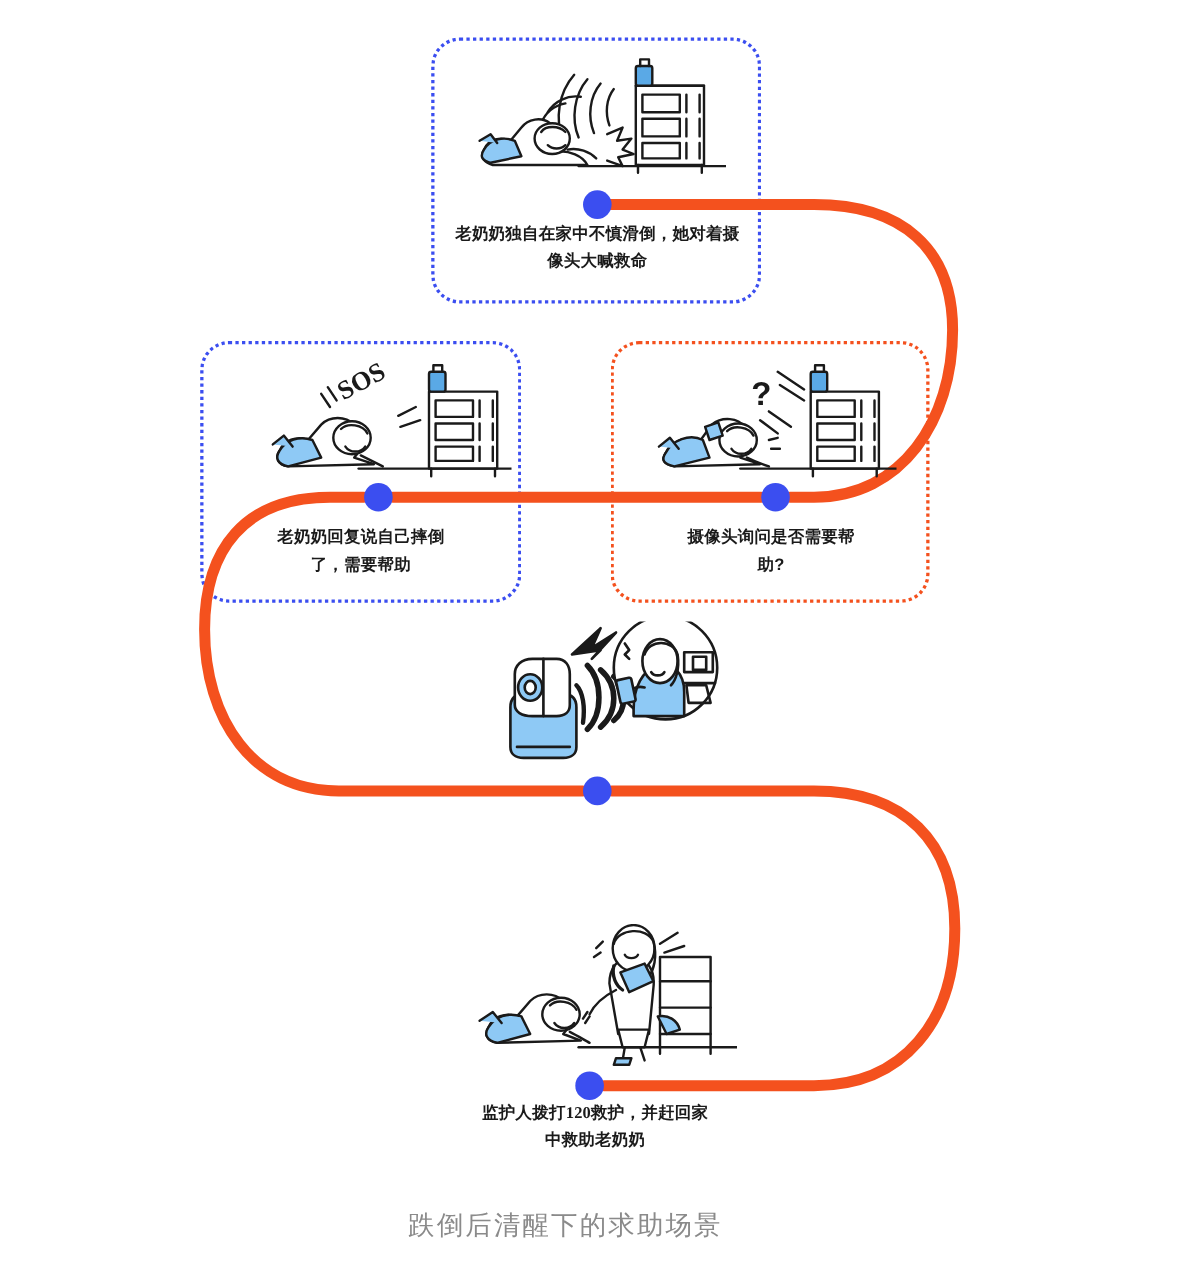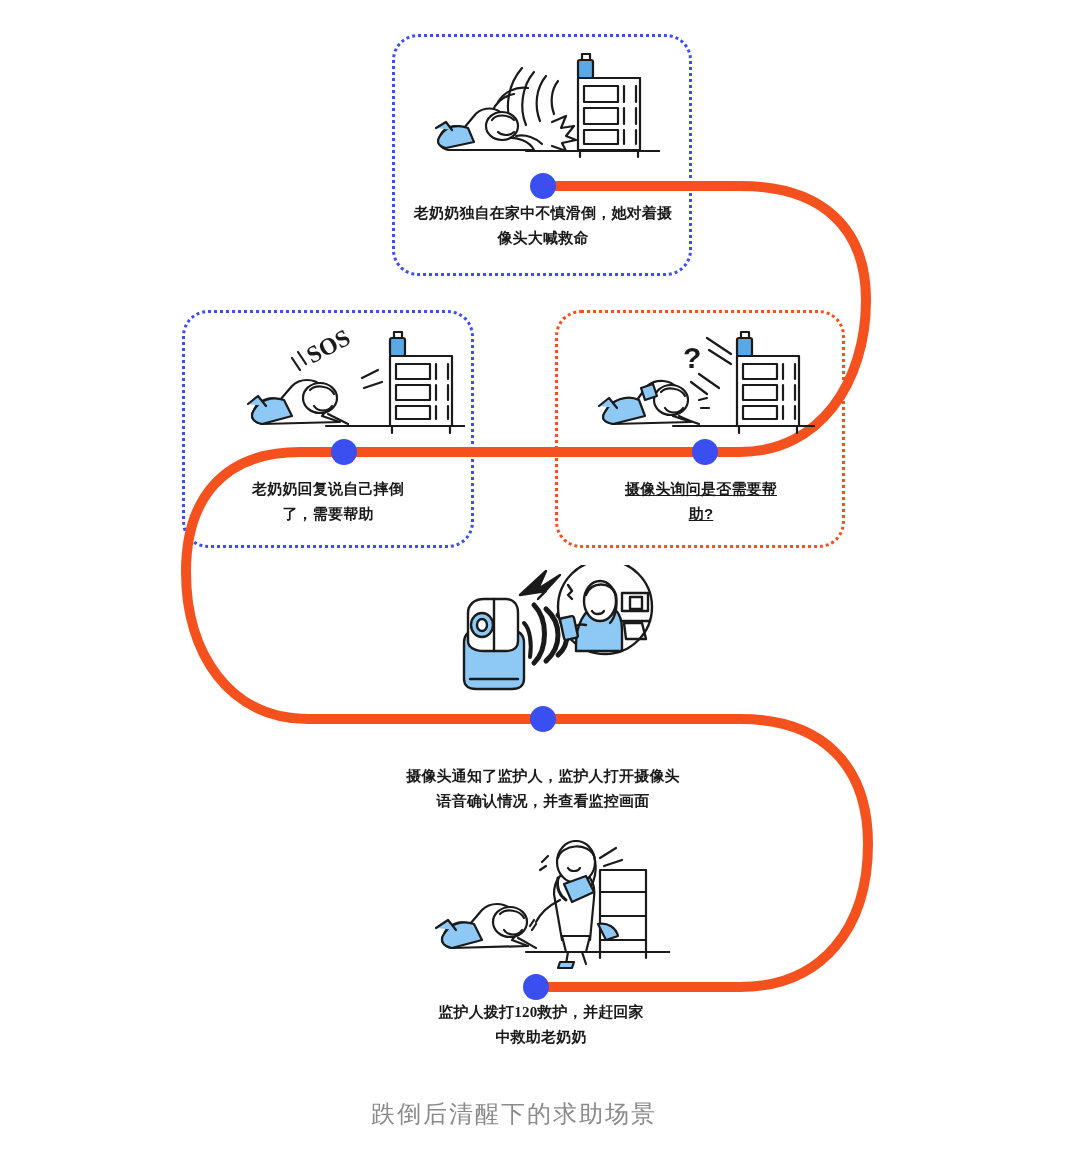--- a/index.html
+++ b/index.html
@@ -311,24 +311,22 @@
       </g>
     </svg>
   </div>
 
   <div class="caption" style="left:412px; top:200px; width:262px;">老奶奶独自在家中不慎滑倒，她对着摄
 像头大喊救命</div>
 
   <div class="caption" style="left:222px; top:476px; width:212px;">老奶奶回复说自己摔倒
 了，需要帮助</div>
 
-  <div class="caption" style="left:595px; top:476px; width:212px;text-decoration:underline;">摄像头询问是否需要帮
+  <div class="caption" style="left:595px; top:476px; width:212px;">摄像头询问是否需要帮
 助?</div>
 
-  <div class="caption" style="left:392px; top:763px; width:302px;">摄像头通知了监护人，监护人打开摄像头
-语音确认情况，并查看监控画面</div>
 
   <div class="caption" style="left:410px; top:1000px; width:262px;font-family:Liberation Serif, serif;">监护人拨打120救护，并赶回家
 中救助老奶奶</div>
 
   <div id="footer-title">跌倒后清醒下的求助场景</div>
 
 </div>
 
 </body></html>

